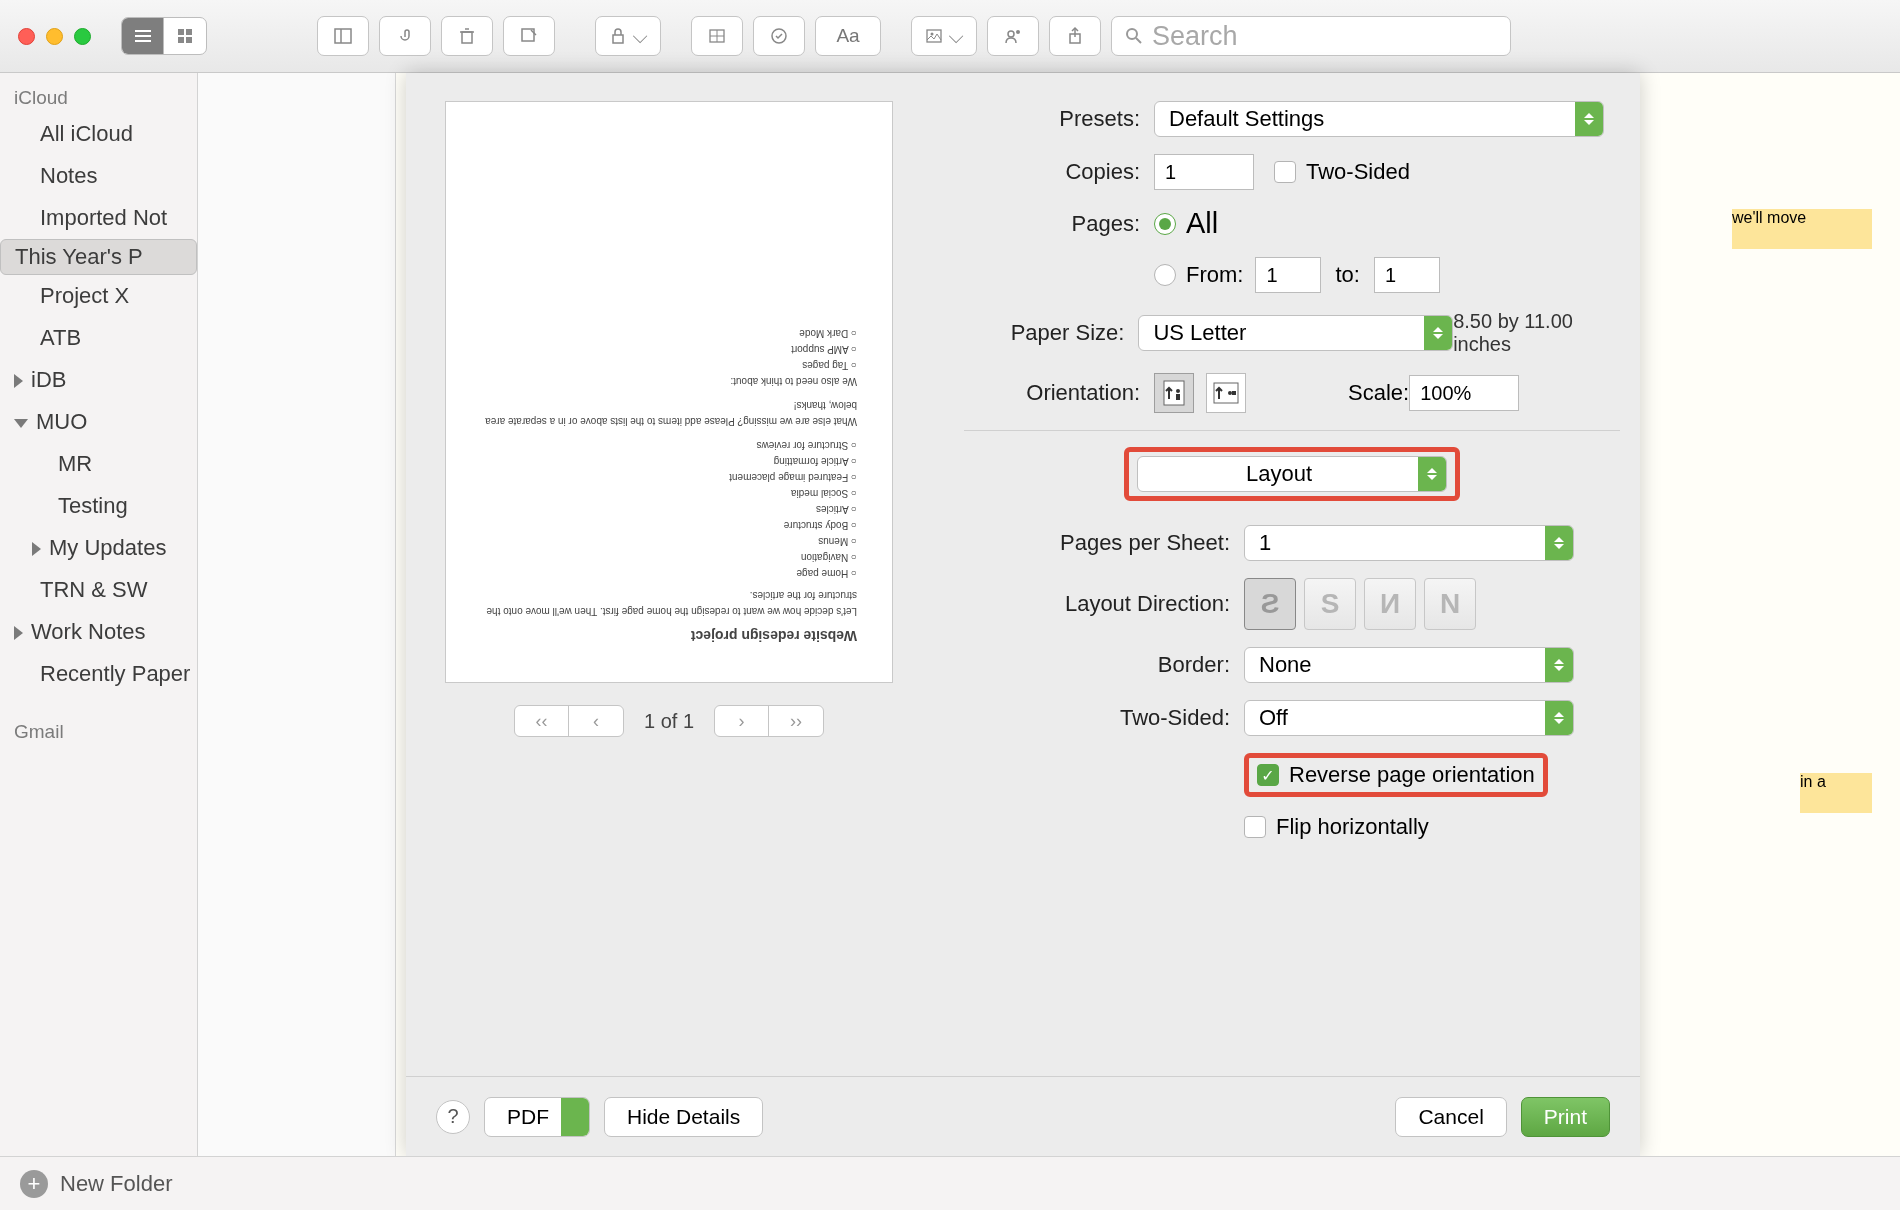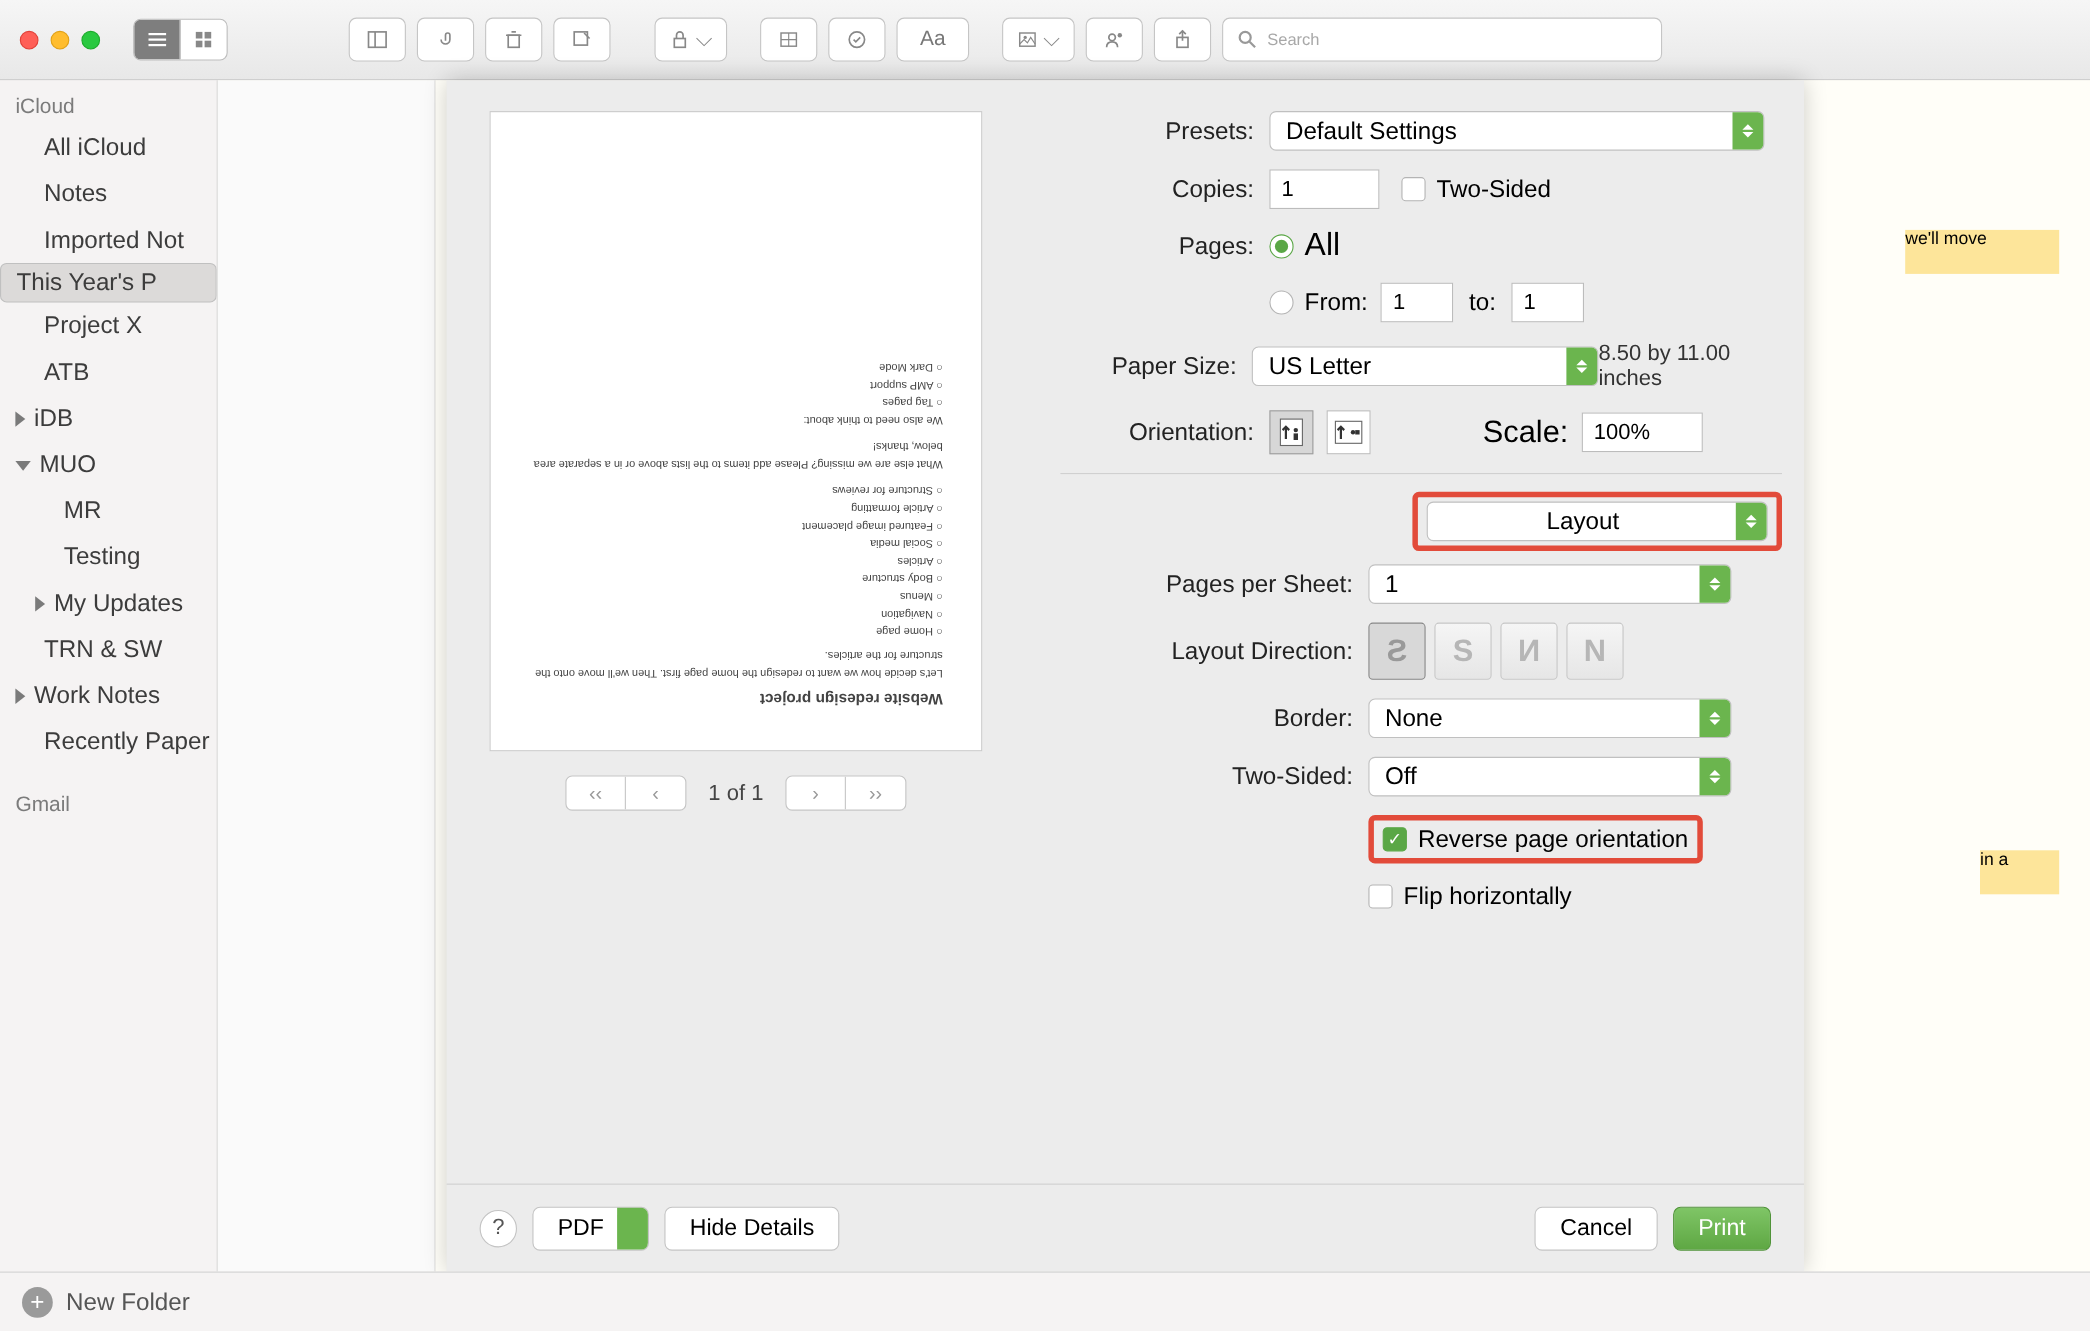--- a/index.html
+++ b/index.html
@@ -9,21 +9,21 @@
 .dot{width:17px;height:17px;border-radius:50%}
 .red{background:#ff5f57;border:1px solid #e14138}
 .yel{background:#ffbd2e;border:1px solid #e1a116}
 .grn{background:#29c940;border:1px solid #1dab2c}
 .seg{display:flex;border:1px solid #bdbdbd;border-radius:7px;overflow:hidden;background:#fff}
 .seg div{width:42px;height:36px;display:flex;align-items:center;justify-content:center;border-right:1px solid #bdbdbd}
 .seg div:last-child{border-right:none}
 .seg .active{background:#7e7e7e}
 .tbtn{min-width:52px;height:40px;border:1px solid #c5c5c5;border-radius:7px;background:#fff;display:flex;align-items:center;justify-content:center;color:#6a6a6a;font-size:20px}
 .spacer{flex:1}
-.searchbox{width:400px;height:40px;border:1px solid #c5c5c5;border-radius:7px;background:#fff;display:flex;align-items:center;padding:0 12px;color:#a8a8a8;font-size:15px;gap:8px}
+.searchbox{width:400px;height:40px;border:1px solid #c5c5c5;border-radius:7px;background:#fff;display:flex;align-items:center;padding:0 12px;color:#a8a8a8;font-size:27px;gap:8px}
 .main{display:flex;height:calc(100% - 73px - 54px)}
 .sidebar{width:198px;background:#f5f3f3;border-right:1px solid #d3d3d3;padding-top:8px;font-size:22px;color:#3c3c3c;overflow:hidden}
 .sb-head{font-size:19px;color:#7b7b7b;padding:6px 14px 4px}
 .sb-item{padding:8px 10px 8px 40px;white-space:nowrap;overflow:hidden}
 .sb-item.sel{background:#dcdad9}
 .sb-item.ind{padding-left:58px}
 .tri{display:inline-block;width:0;height:0;margin-right:8px;vertical-align:middle}
 .tri.r{border-top:7px solid transparent;border-bottom:7px solid transparent;border-left:9px solid #7a7a7a}
 .tri.d{border-left:7px solid transparent;border-right:7px solid transparent;border-top:9px solid #7a7a7a}
 .sb-item.wtri{padding-left:14px}
@@ -286,26 +286,26 @@
             <div class="orient-btn">
                 <svg width="28" height="24" viewBox="0 0 28 24">
                   <rect x="2" y="2" width="24" height="20" fill="#fff" stroke="#666"></rect>
                   <line x1="7" y1="18" x2="7" y2="8" stroke="#333" stroke-width="2"></line>
                   <path d="M4 10l3-3 3 3" fill="none" stroke="#333" stroke-width="2"></path>
                   <circle cx="18" cy="12" r="2" fill="#333"></circle>
                   <rect x="20" y="10" width="4" height="4" fill="#333"></rect>
                 </svg>
               </div>
             <span style="width:90px"></span>
-            <span style="font-size:28px;margin-right:12px">Scale:</span>
+            <span style="font-size:22px;">Scale:</span>
             <input class="txtinp" style="width: 110px;" value="100%">
             </div>
 
           <div class="divider"></div>
-          <div class="row" style="justify-content:flex-end;margin-bottom:12px">
+          <div class="row" style="justify-content:center;margin-bottom:24px">
             <div class="red-box">
               <div class="sel" style="width:310px">
                   <span style="margin:0 auto">Layout</span>
                   <span class="arrw"></span>
                 </div>
             </div>
           </div>
 
           <div class="row">
               <div class="lbl" style="width:280px">Pages per Sheet:</div>

